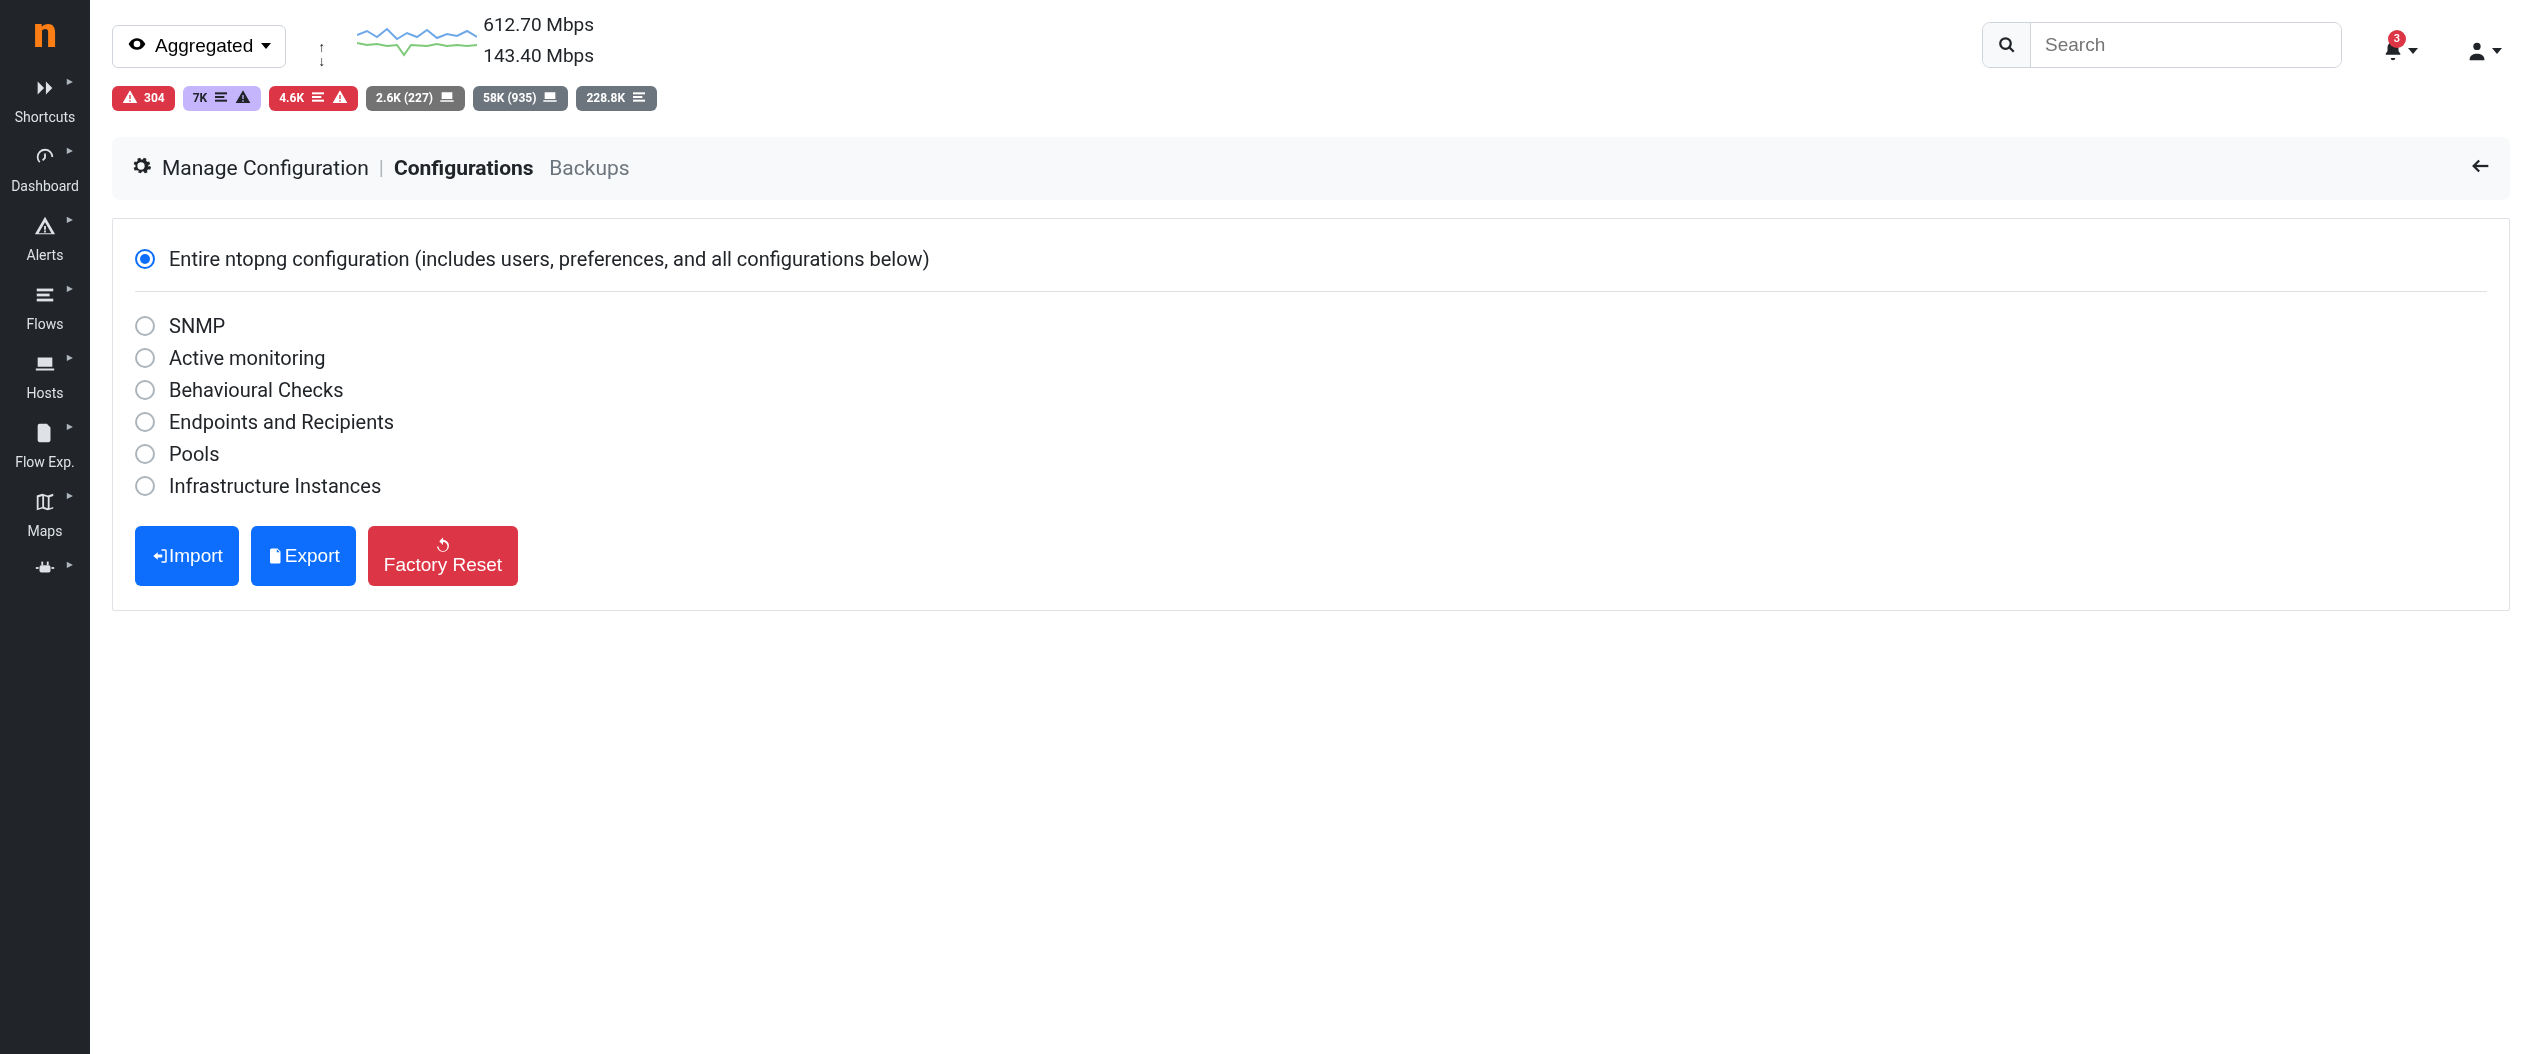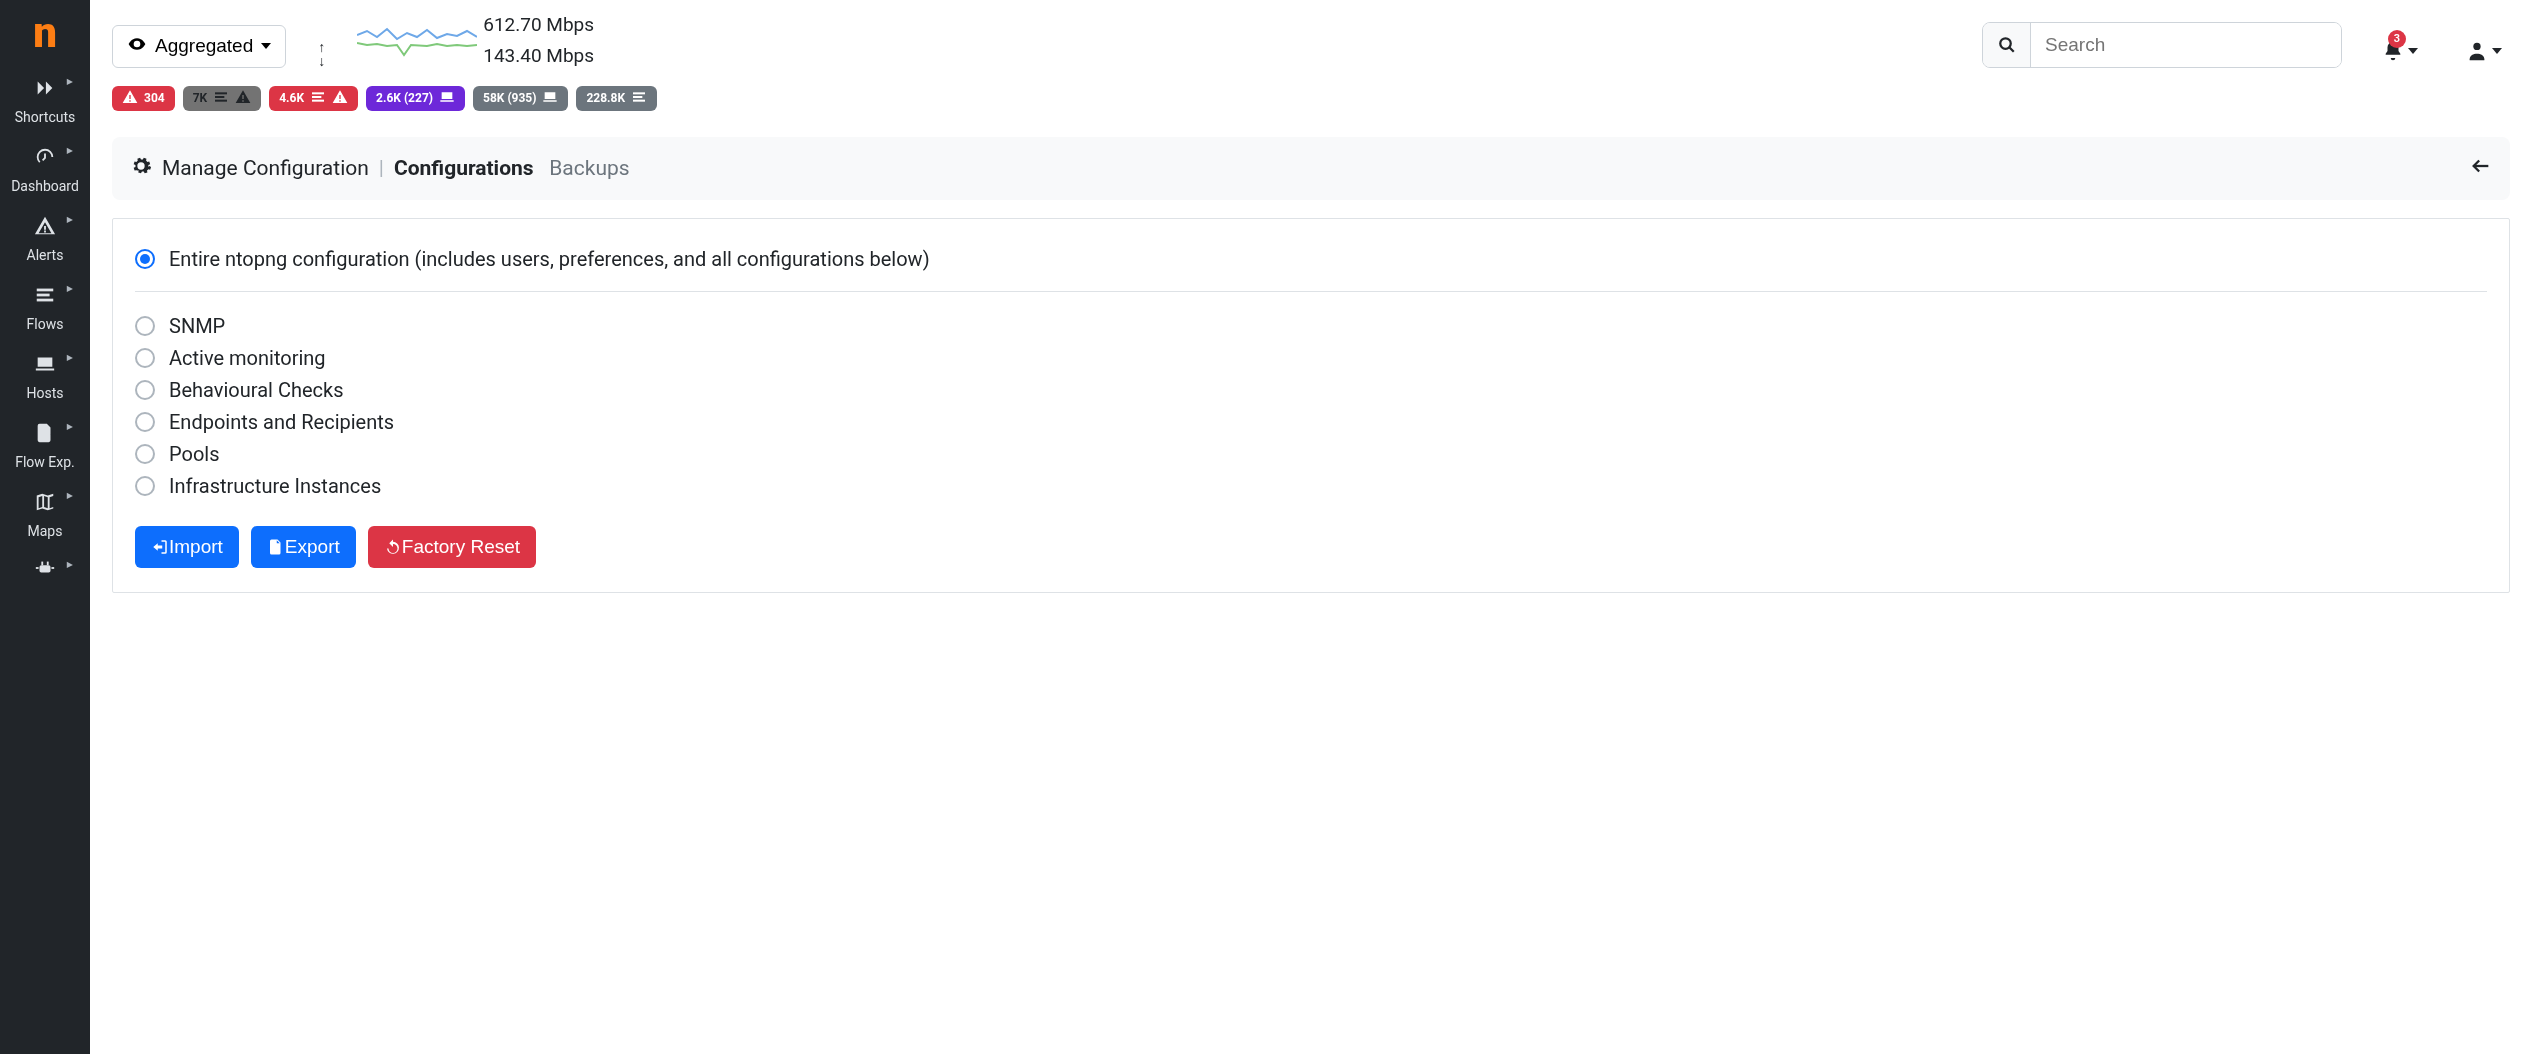--- a/index.html
+++ b/index.html
@@ -28,22 +28,22 @@
 .search-group { display: flex; border: 1px solid #ced4da; border-radius: 8px; overflow: hidden; height: 46px; }
 .search-icon-box { width: 48px; display: flex; align-items: center; justify-content: center; background: #f8f9fa; border-right: 1px solid #ced4da; cursor: pointer; }
 .search-input { border: none; outline: none; padding: 0 14px; font-size: 19px; width: 310px; color: #6c757d; }
 .icon-btn { position: relative; cursor: pointer; padding: 6px 8px; display: inline-flex; align-items: center; gap: 4px; }
 .badge-dot { position: absolute; top: -4px; left: 14px; background: #dc3545; color: #fff; border-radius: 999px; font-size: 11px; min-width: 18px; height: 18px; line-height: 18px; text-align: center; font-weight: 600; }
 
 
 .badge-row { margin-top: 18px; display: flex; flex-wrap: wrap; gap: 8px; }
 .badge { display: inline-flex; align-items: center; gap: 6px; padding: 3px 10px; border-radius: 6px; color: #fff; font-weight: 700; font-size: 12px; cursor: pointer; }
 .bg-red { background: #dc3545; }
-.bg-yellow { background: #737373; color: #212529; text-align: right; }
-.bg-green { background: #6d28d9; }
+.bg-yellow { background: #c4b5fd; color: #212529; text-align: right; }
+.bg-green { background: #737373; }
 .bg-gray { background: #6c757d; }
 .badge svg { display: inline-block; }
 
 
 .page-header { margin-top: 26px; background: #f8f9fa; border-radius: 8px; padding: 18px 18px; display: flex; align-items: center; gap: 10px; font-size: 21px; }
 .page-header .title { font-weight: 400; }
 .page-header .sep { color: #adb5bd; }
 .page-header .tab { cursor: pointer; color: #6c757d; }
 .page-header .tab.active { font-weight: 700; color: #212529; }
 .page-header .back { margin-left: auto; cursor: pointer; font-size: 22px; }
@@ -53,21 +53,21 @@
 .radio-row { display: flex; align-items: center; gap: 14px; font-size: 20px; padding: 4px 0; }
 .radio { appearance: none; width: 20px; height: 20px; border: 2px solid #adb5bd; border-radius: 50%; cursor: pointer; position: relative; flex-shrink: 0; }
 .radio:checked { border-color: #0d6efd; }
 .radio:checked::after { content: ""; position: absolute; inset: 3px; background: #0d6efd; border-radius: 50%; }
 .divider { height: 1px; background: #dee2e6; margin: 16px 0 18px; }
 
 
 .card-footer { margin-top: 24px; display: flex; gap: 12px; }
 .btn { display: inline-flex; align-items: center; border: none; border-radius: 6px; padding: 10px 16px; font-size: 19px; font-weight: 500; cursor: pointer; color: #fff; }
 .btn-primary { background: #0d6efd; }
-.btn-danger { background: #dc3545; }
+.btn-danger { background: #dc3545; flex-direction: column; }
 
 .caret-down { display: inline-block; width: 0; height: 0; border-left: 5px solid transparent; border-right: 5px solid transparent; border-top: 6px solid currentColor; vertical-align: middle; }
 </style>
 </head>
 <body>
 
 <div class="sidebar">
   <div class="logo">n</div>
   <div id="sidebar-items">
       <div class="nav-item"><span class="nav-icon"><svg width="22" height="22" viewBox="0 0 24 24" fill="#dee2e6">

